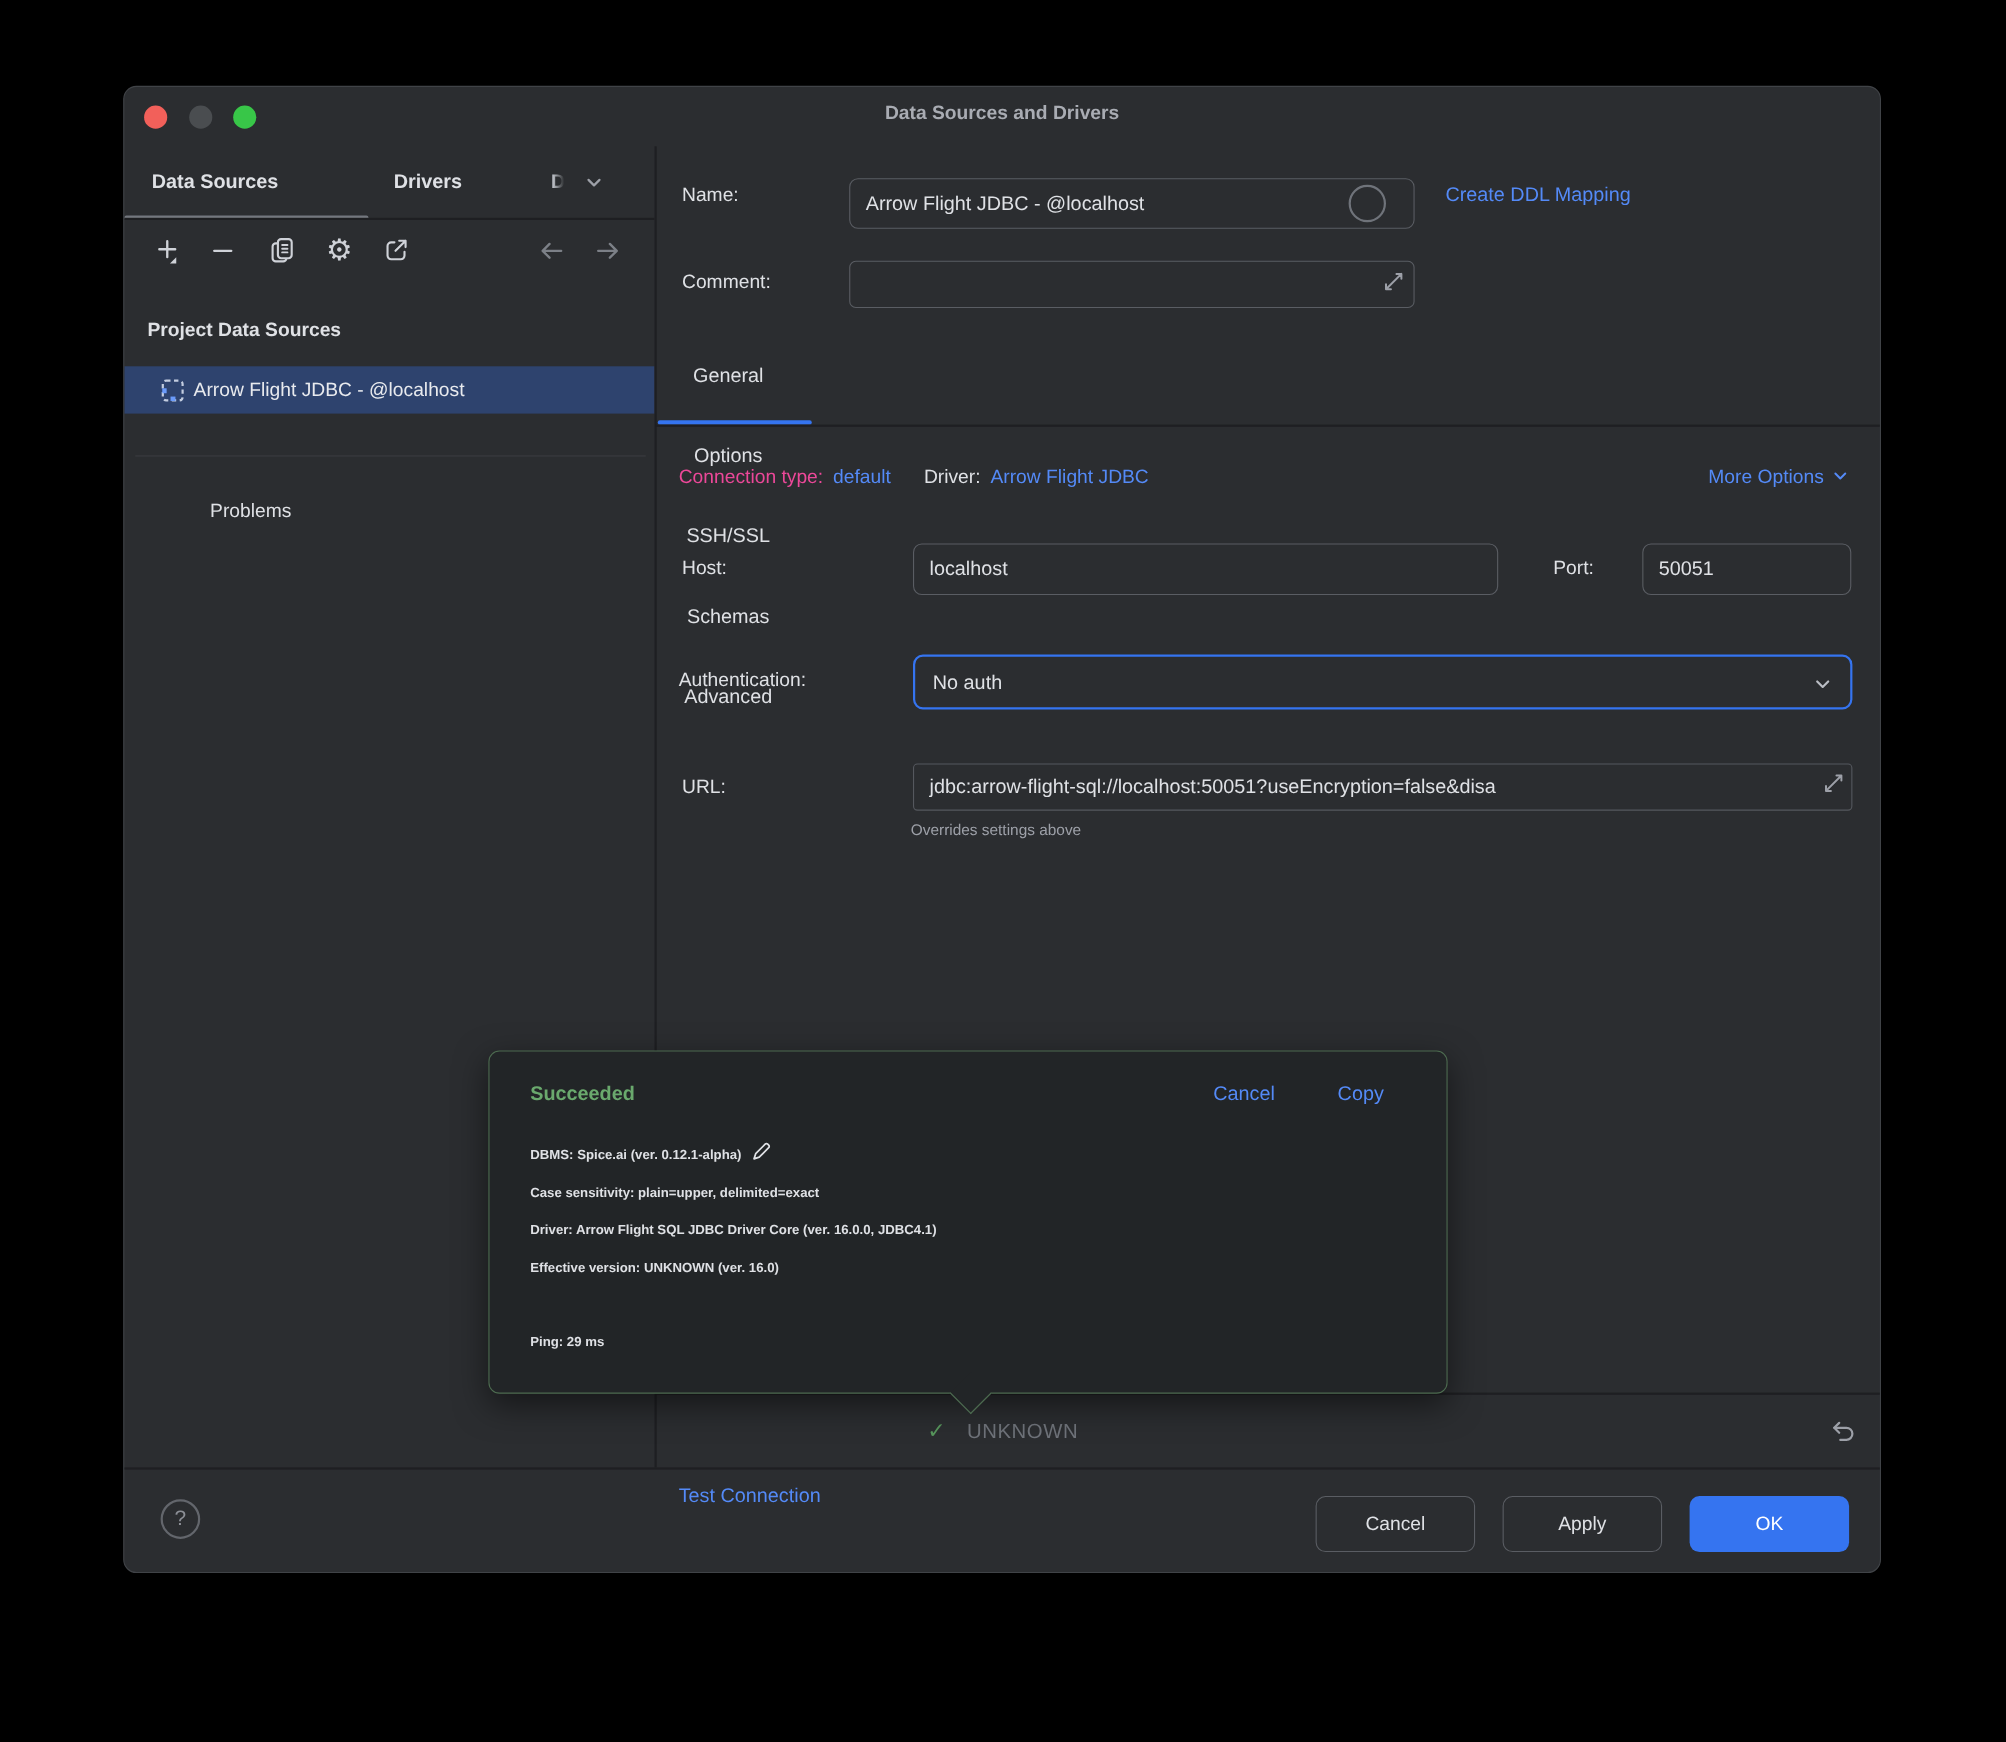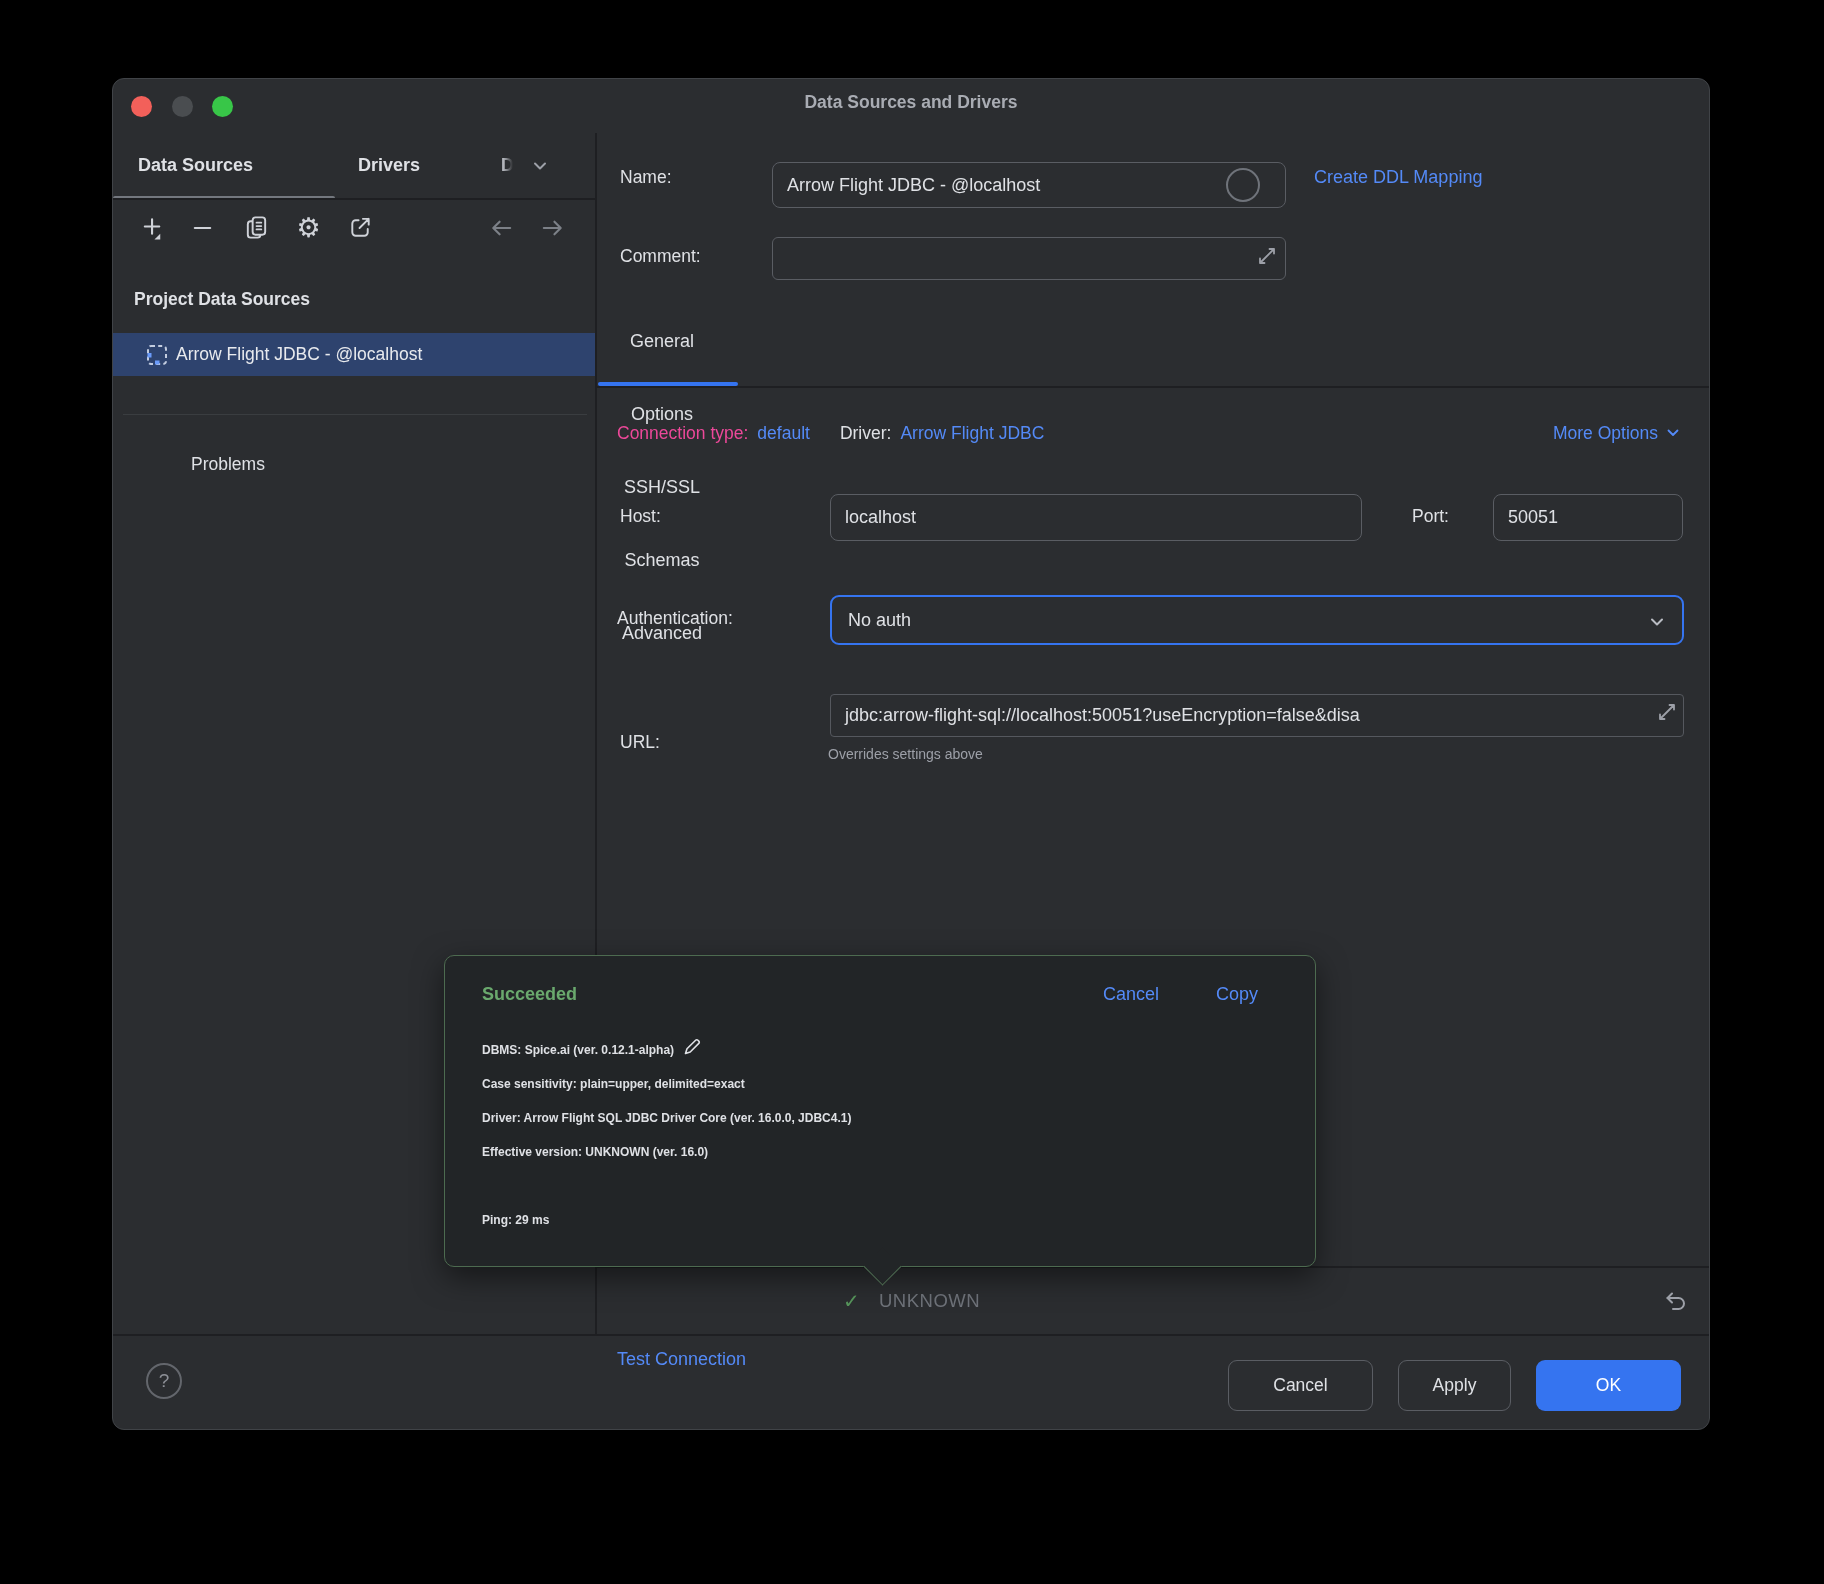--- a/index.html
+++ b/index.html
@@ -76,21 +76,21 @@
   .host-input { left:234px; top:361px; width:532px; height:47px; }
   .port-label { left:816px; top:373px; }
   .port-input { left:897px; top:361px; width:190px; height:47px; }
 
   .auth-label { left:21px; top:475px; }
   .auth-select { position:absolute; left:234px; top:462px; width:854px; height:50px; box-sizing:border-box;
                  background:#2b2d30; border:2px solid #3574f0; border-radius:9px; color:#dfe1e5;
                  font-size:18px; display:flex; align-items:center; padding:0 16px; cursor:pointer; }
   .auth-select .chev { position:absolute; right:14px; top:14px; }
 
-  .url-label { left:24px; top:572px;margin-top:27px; }
+  .url-label { left:24px; top:572px; }
   .url-input { left:234px; top:561px; width:854px; height:43px; border-radius:4px; border-color:#55585e; padding-right:24px; }
   .url-expand { position:absolute; left:1060px; top:568px; }
   .url-caption { position:absolute; left:232px; top:613px; font-size:14px; color:#9da0a8; }
 
   .footer-line { position:absolute; left:0; right:0; top:1133px; height:2px; background:#1e1f22; }
   .test-conn { position:absolute; left:21px; top:1205px; line-height:42px; font-size:18px; color:#548af7; cursor:pointer; }
   .test-check { position:absolute; left:247px; top:1147px; line-height:42px; font-size:20px; font-weight:700; color:#57965c; }
   .test-status { position:absolute; left:283px; top:1147px; line-height:42px; font-size:18.5px; color:#6f737a; letter-spacing:.5px; }
   .undo-btn { position:absolute; right:20px; top:1156px; width:26px; height:26px; }
 
@@ -107,21 +107,21 @@
   .popup .pencil { display:inline-block; vertical-align:-3px; margin-left:8px; }
 
   
   .bottombar { position:absolute; left:0; right:0; bottom:0; height:95px; border-top:2px solid #1e1f22; box-sizing:border-box; }
   .help-btn { position:absolute; left:33px; top:27px; width:36px; height:36px; border:2px solid #63666c; border-radius:50%;
               box-sizing:border-box; color:#8d9097; font-size:19px; display:flex; align-items:center; justify-content:center; }
   .btn-row { position:absolute; right:28px; top:24px; display:flex; gap:25px; }
   .btn { height:51px; box-sizing:border-box; border-radius:9px; font-size:17.5px; display:flex; align-items:center;
          justify-content:center; color:#dfe1e5; border:1px solid #5a5d63; background:transparent; cursor:pointer; }
   .btn-cancel { width:145px; }
-  .btn-apply  { width:113px; }
+  .btn-apply  { width:145px; }
   .btn-ok { width:145px; background:#3574f0; border:none; color:#fff; }
 
   svg { display:block; }
 </style>
 </head>
 <body>
 
 <div class="canvas">
   <div class="dialog">
 

